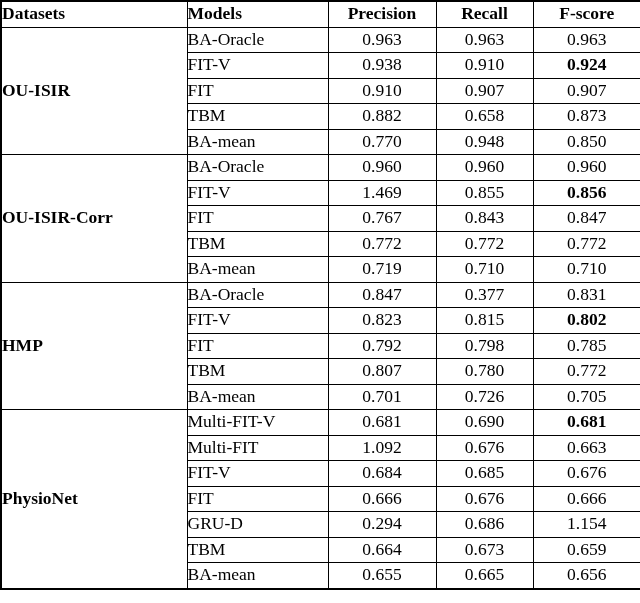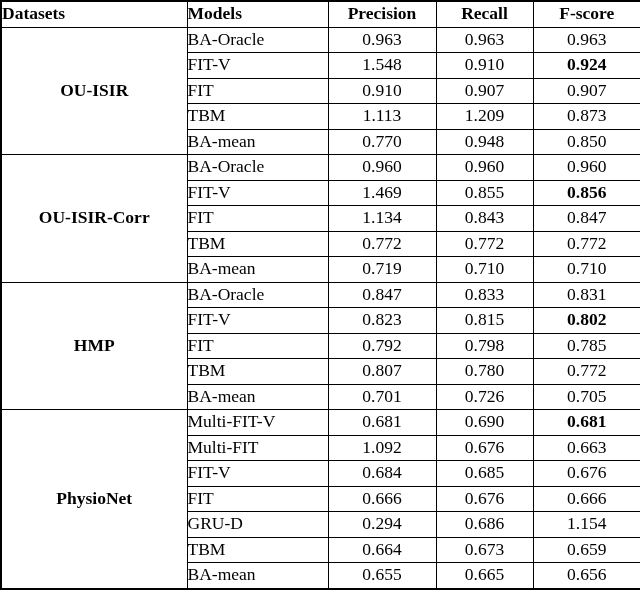--- a/index.html
+++ b/index.html
@@ -44,21 +44,21 @@
     padding-bottom: 5px;
   }
   thead th.th-datasets,
   thead th.th-models {
     text-align: left;
     padding-left: 10px;
     margin-top: 28px;
   }
   td.cell-dataset {
     font-weight: bold;
-    text-align: center;
+    text-align: left;
     padding-left: 12px;
   }
   td.cell-model {
     font-weight: normal;
     text-align: left;
     padding-left: 12px;
   }
   td.cell-num {
     text-align: center;
     font-weight: normal;
@@ -99,34 +99,34 @@
   <tbody id="table-body">
       <tr class="group-start sub-sep">
         <td class="cell-dataset" rowspan="5">OU-ISIR</td>
         <td class="cell-model">BA-Oracle</td>
         <td class="cell-num">0.963</td>
         <td class="cell-num">0.963</td>
         <td class="cell-num">0.963</td>
       </tr>
       <tr>
         <td class="cell-model">FIT-V</td>
-        <td class="cell-num">1.548</td>
+        <td class="cell-num">0.938</td>
         <td class="cell-num">0.910</td>
         <td class="cell-num bold">0.924</td>
       </tr>
       <tr>
         <td class="cell-model">FIT</td>
         <td class="cell-num">0.910</td>
         <td class="cell-num">0.907</td>
         <td class="cell-num">0.907</td>
       </tr>
       <tr>
         <td class="cell-model">TBM</td>
-        <td class="cell-num">1.113</td>
-        <td class="cell-num">1.209</td>
+        <td class="cell-num">0.882</td>
+        <td class="cell-num">0.658</td>
         <td class="cell-num">0.873</td>
       </tr>
       <tr>
         <td class="cell-model">BA-mean</td>
         <td class="cell-num">0.770</td>
         <td class="cell-num">0.948</td>
         <td class="cell-num">0.850</td>
       </tr>
       <tr class="group-start sub-sep">
         <td class="cell-dataset" rowspan="5">OU-ISIR-Corr</td>
@@ -136,41 +136,41 @@
         <td class="cell-num">0.960</td>
       </tr>
       <tr>
         <td class="cell-model">FIT-V</td>
         <td class="cell-num">1.469</td>
         <td class="cell-num">0.855</td>
         <td class="cell-num bold">0.856</td>
       </tr>
       <tr>
         <td class="cell-model">FIT</td>
-        <td class="cell-num">1.134</td>
+        <td class="cell-num">0.767</td>
         <td class="cell-num">0.843</td>
         <td class="cell-num">0.847</td>
       </tr>
       <tr>
         <td class="cell-model">TBM</td>
         <td class="cell-num">0.772</td>
         <td class="cell-num">0.772</td>
         <td class="cell-num">0.772</td>
       </tr>
       <tr>
         <td class="cell-model">BA-mean</td>
         <td class="cell-num">0.719</td>
         <td class="cell-num">0.710</td>
         <td class="cell-num">0.710</td>
       </tr>
       <tr class="group-start sub-sep">
         <td class="cell-dataset" rowspan="5">HMP</td>
         <td class="cell-model">BA-Oracle</td>
         <td class="cell-num">0.847</td>
-        <td class="cell-num">0.833</td>
+        <td class="cell-num">0.377</td>
         <td class="cell-num">0.831</td>
       </tr>
       <tr>
         <td class="cell-model">FIT-V</td>
         <td class="cell-num">0.823</td>
         <td class="cell-num">0.815</td>
         <td class="cell-num bold">0.802</td>
       </tr>
       <tr>
         <td class="cell-model">FIT</td>

